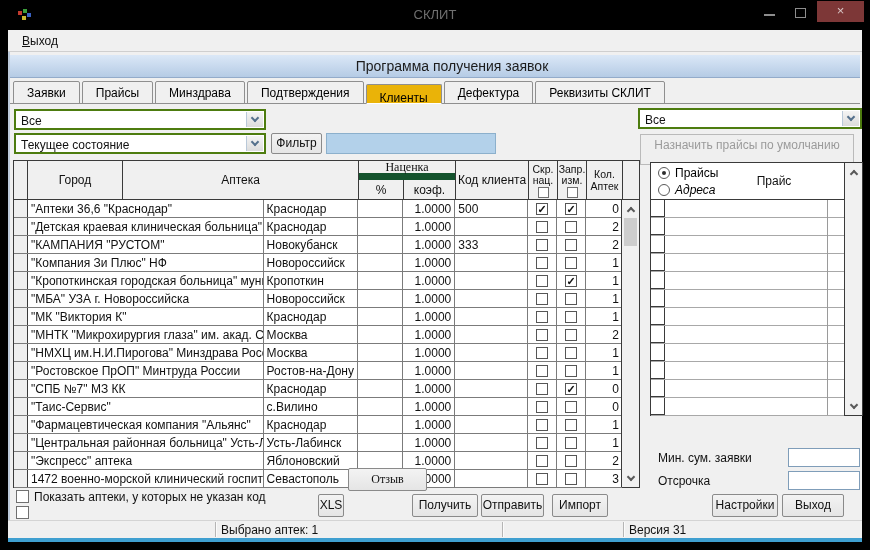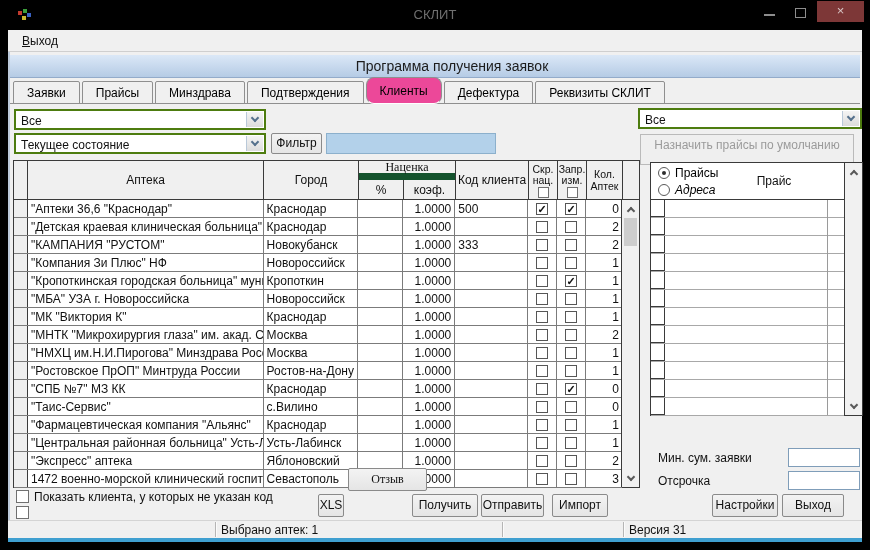--- a/index.html
+++ b/index.html
@@ -22,21 +22,21 @@
   .panel-edge { position:absolute; left:8px; top:52px; width:2px; height:468px; background:#bccadb; }
 
   .blue-header { position:absolute; left:10px; top:55px; width:850px; height:23px;
     background:linear-gradient(#dbe8f7,#b5cbe5); border-bottom:1px solid #93abca;
     text-align:center; font-size:14px; color:#1c1c1c; line-height:22px;padding-left:34px; }
 
   
   .tabs { position:absolute; left:13px; top:81px; height:24px; white-space:nowrap; }
   .tab { display:inline-block; vertical-align:bottom; height:23px; line-height:22px; padding:0 13px;
     background:#f0f0f0; border:1px solid #8f8f8f; border-radius:2px 2px 0 0; font-size:12px; margin-right:2px; position:relative; }
-  .tab.active { background:#ec4899; height:27px; line-height:26px; margin-top:-4px; z-index:3; border-bottom:1px solid #fff;border-radius:8px; }
+  .tab.active { background:#eab308; height:20px; line-height:26px; margin-top:-4px; z-index:3; border-bottom:1px solid #fff; }
   .tabline { position:absolute; left:10px; top:103px; width:850px; height:1px; background:#8f8f8f; z-index:1; }
 
   
   .combo { position:absolute; height:21px; background:#fff; border:2px solid #4d7c0f; font-size:12px; }
   .combo .txt { position:absolute; left:5px; top:3px; color:#111; white-space:nowrap; }
   .combo .cbtn { position:absolute; right:1px; top:1px; bottom:1px; width:17px;
     background:linear-gradient(#f4f4f4,#dcdcdc); border-left:1px solid #b9c9d9;
     display:flex; align-items:center; justify-content:center; }
   .chev-d { width:6px; height:6px; border-left:2px solid #54708c; border-bottom:2px solid #54708c; transform:rotate(-45deg); margin-top:-3px; }
   .chev-u2 { width:6px; height:6px; border-left:2px solid #5a5a5a; border-top:2px solid #5a5a5a; transform:rotate(45deg); margin-top:3px; }
@@ -156,22 +156,22 @@
     <span class="txt">Все</span>
     <span class="cbtn">
         <span class="chev-d"></span>
       </span>
   </div>
   <div class="btn-disabled" style="left:640px; top:134px; width:214px; height:31px; line-height:20px;">Назначить прайсы по умолчанию</div>
 
   <div class="tbl">
     <div class="thead">
       <div class="th th-sel"></div>
+      <div class="th th-city">Город</div>
       <div class="th th-name">Аптека</div>
-      <div class="th th-city">Город</div>
       <div class="th th-markup">
         <div class="markup-top">Наценка</div>
         <div class="markup-sub">
           <div class="sub-pct">%</div>
           <div class="sub-coef">коэф.</div>
         </div>
       </div>
       <div class="th th-code">Код клиента</div>
       <div class="th th-chk">
         <span>Скр.</span>
@@ -504,21 +504,21 @@
   </div>
 
   <div class="slabel" style="left:658px; top:451px;">Мин. сум. заявки</div>
   <input class="w-input" style="left: 788px; top: 448px; width: 72px; height: 19px;" value="">
   <div class="slabel" style="left:658px; top:474px;">Отсрочка</div>
   <input class="w-input" style="left: 788px; top: 471px; width: 72px; height: 19px;" value="">
   <div class="btn" style="left:712px; top:494px; width:66px; height:23px; line-height:21px;">Настройки</div>
   <div class="btn" style="left:782px; top:494px; width:62px; height:23px; line-height:21px;">Выход</div>
 
   <div class="fchk" style="left:16px; top:490px;"></div>
-  <div class="flabel" style="left:34px; top:490px;">Показать клиента, у которых не указан код</div>
+  <div class="flabel" style="left:34px; top:490px;">Показать аптеки, у которых не указан код</div>
   <div class="fchk" style="left:16px; top:506px;"></div>
 
   <div id="fbtns">
       <div class="btn" style="left: 318px; top: 494px; width: 26px; height: 23px; line-height: 21px;">XLS</div>
       <div class="btn" style="left: 348px; top: 468px; width: 79px; height: 23px; line-height: 21px; font-family: Liberation Serif, serif;">Отзыв</div>
       <div class="btn" style="left: 412px; top: 494px; width: 66px; height: 23px; line-height: 21px;">Получить</div>
       <div class="btn" style="left: 481px; top: 494px; width: 63px; height: 23px; line-height: 21px;">Отправить</div>
       <div class="btn" style="left: 552px; top: 494px; width: 56px; height: 23px; line-height: 21px;">Импорт</div>
     </div>
 

